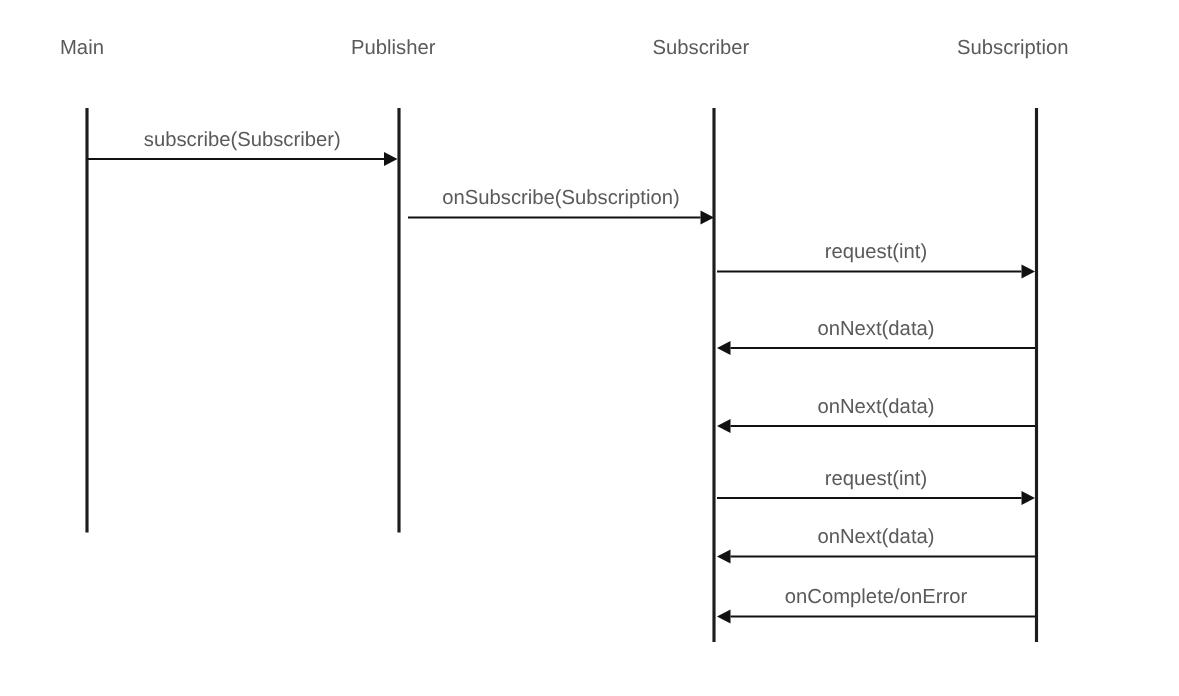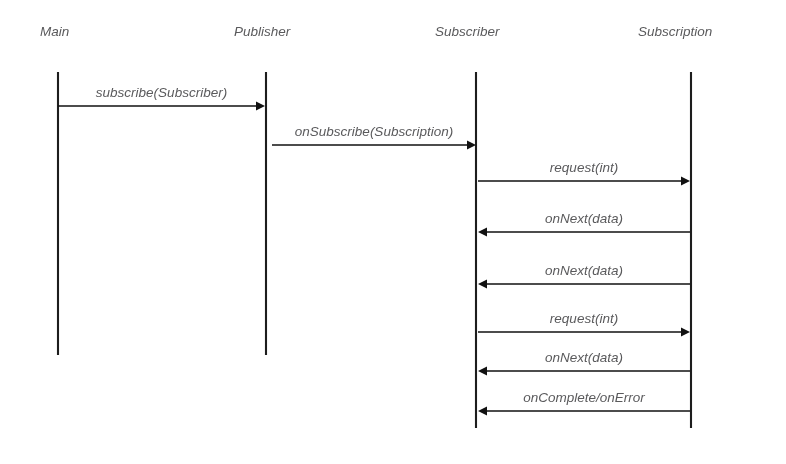--- a/index.html
+++ b/index.html
@@ -11,21 +11,20 @@
   body {
     font-family: "Liberation Sans", sans-serif;
     -webkit-font-smoothing: antialiased;
   }
   #canvas {
     position: relative;
     width: 786px;
     height: 464px;
     background: #ffffff;
     overflow: hidden;
-    font-style: italic;
   }
   #diagram-svg {
     position: absolute;
     left: 0;
     top: 0;
     width: 786px;
     height: 464px;
   }
   .participant-label {
     font-family: "Liberation Sans", sans-serif;

